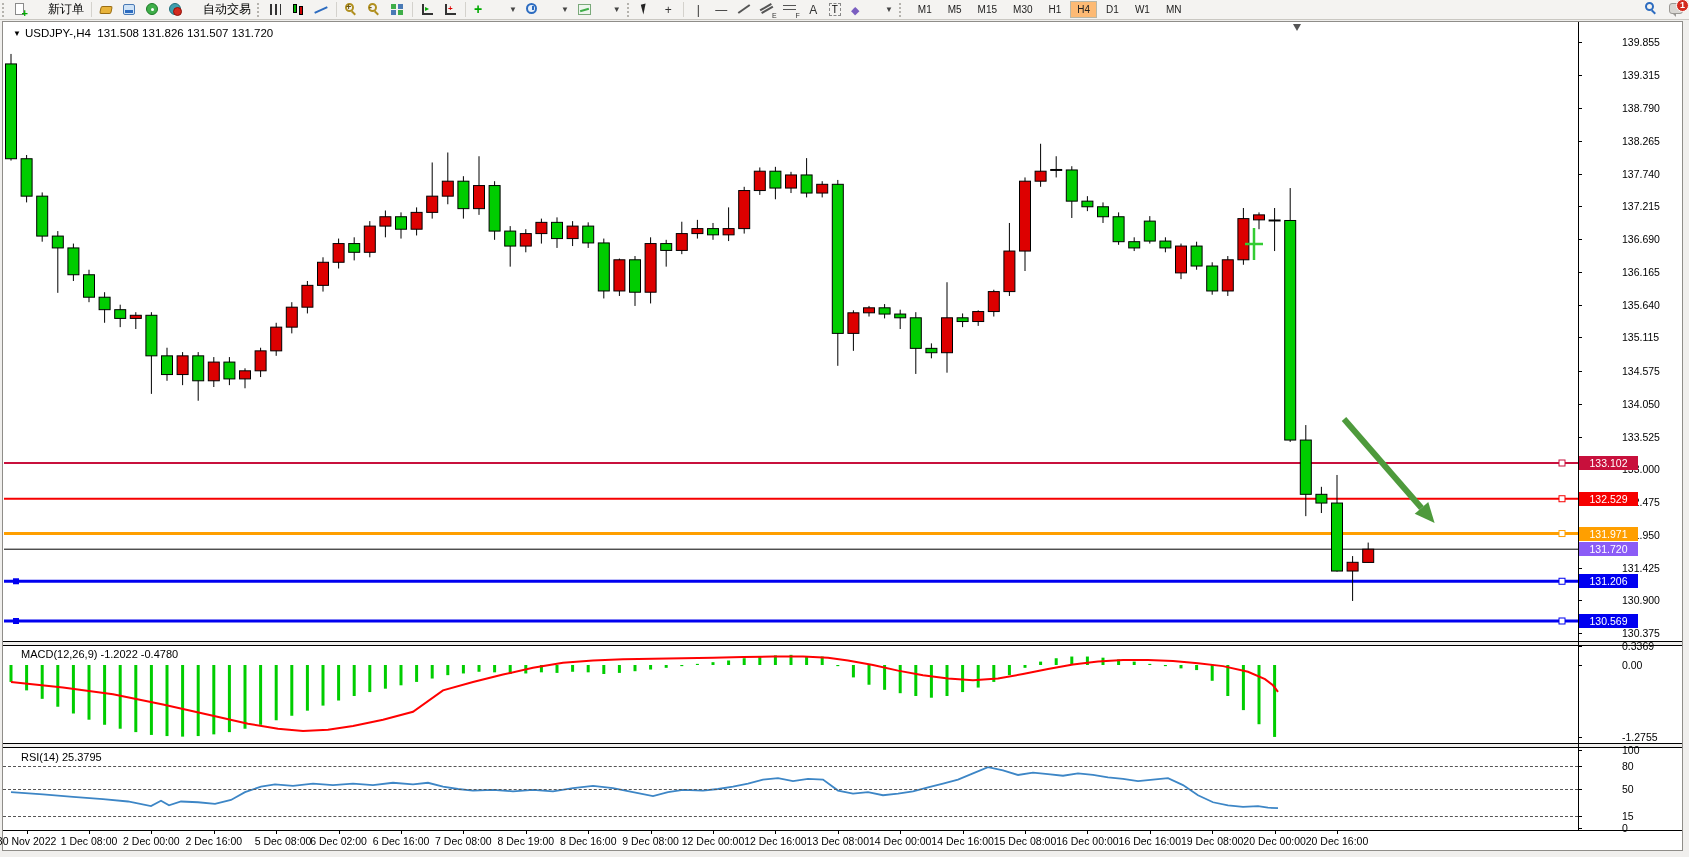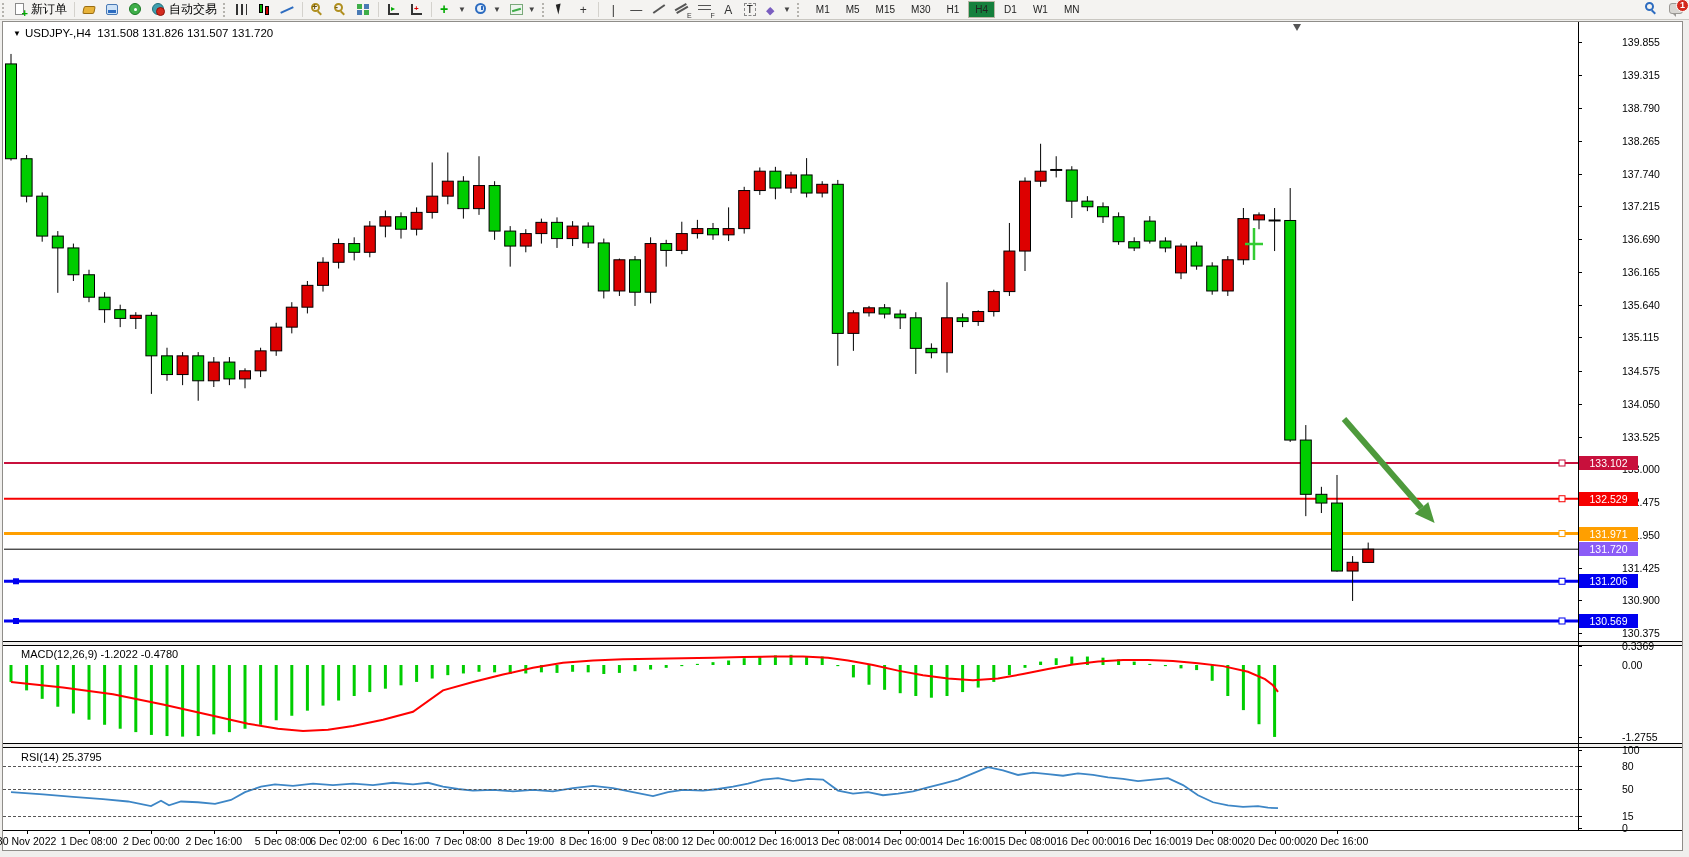--- a/index.html
+++ b/index.html
@@ -4,21 +4,21 @@
 <style>
   html,body{margin:0;padding:0;background:#e8e8e8;}
   *{box-sizing:border-box;}
   #stage{position:relative;width:1689px;height:857px;background:#f0efed;overflow:hidden;
          font-family:"Liberation Sans",sans-serif;color:#000;}
   
   #toolbar{position:absolute;left:0;top:0;width:1689px;height:20px;background:#f4f3f1;
            border-bottom:1px solid #c9c7c2;display:flex;align-items:center;font-size:12px;}
   .grip{width:5px;height:14px;margin:0 2px;border-left:2px dotted #b5b3ae;}
   .sep{width:1px;height:15px;background:#d4d2cd;margin:0 3px;}
-  .tbtn{display:flex;align-items:center;gap:3px;padding:1px 4px;height:14px;cursor:default;}
+  .tbtn{display:flex;align-items:center;gap:20px;padding:1px 4px;height:14px;cursor:default;}
   .caret{font-size:8px;color:#444;margin-left:1px;}
   .ti{position:relative;width:15px;height:13px;display:inline-block;}
   .ic-doc{position:absolute;left:2px;top:0;width:9px;height:12px;background:#fff;border:1px solid #8a8a8a;}
   .ic-doc:after{content:"+";position:absolute;right:-5px;bottom:-5px;color:#0a0;font-weight:bold;font-size:11px;}
   .ic-gold{position:absolute;left:1px;top:3px;width:12px;height:8px;background:#e8b33a;border:1px solid #9a6d12;border-radius:2px;transform:skewX(-12deg);}
   .ic-blue{position:absolute;left:1px;top:1px;width:12px;height:11px;background:#cfe3f7;border:1px solid #4a7ab5;border-radius:2px;}
   .ic-blue:after{content:"";position:absolute;left:1px;top:5px;width:8px;height:3px;background:#2d6cc0;}
   .ic-signal{position:absolute;left:1px;top:0;width:12px;height:12px;border-radius:50%;background:#3fae49;border:1px solid #1c7a26;}
   .ic-signal:after{content:"";position:absolute;left:4px;top:4px;width:3px;height:3px;border-radius:50%;background:#fff;}
   .ic-globe{position:absolute;left:1px;top:0;width:12px;height:12px;border-radius:50%;background:#3f9fae;border:1px solid #20707c;}
@@ -51,21 +51,21 @@
   .subE:after{content:"E";position:absolute;right:-2px;bottom:-3px;font-size:7px;color:#333;}
   .subF:after{content:"F";position:absolute;right:-2px;bottom:-3px;font-size:7px;color:#333;}
   .ic-trend{position:absolute;left:0;top:5px;width:14px;height:2px;background:#555;transform:rotate(-35deg);}
   .ic-chan{position:absolute;left:0;top:3px;width:13px;height:5px;border-top:2px solid #555;border-bottom:2px solid #555;transform:rotate(-30deg);}
   .ic-fibo{position:absolute;left:0;top:2px;width:13px;height:8px;
            background:repeating-linear-gradient(#555 0 1px,transparent 1px 4px);}
   .ic-T{border:1px dashed #888;padding:0 2px;font-size:10px;}
   .ic-diamond{position:absolute;left:2px;top:1px;color:#7a5ec0;font-size:11px;}
   .tfwrap{display:flex;align-items:center;margin-left:4px;}
   .tf{padding:2px 6px;font-size:10px;color:#222;border:1px solid transparent;margin:0 1px;}
-  .tf.active{background:#15803d;border:1px solid #b9b7a6;}
+  .tf.active{background:#fdba74;border:1px solid #b9b7a6;}
   #tb-right{position:absolute;right:6px;top:2px;display:flex;align-items:center;gap:10px;}
   .chatic{position:relative;width:14px;height:11px;background:#d8d6d2;border:1px solid #9a9894;border-radius:3px;}
   .chatic:after{content:"";position:absolute;left:2px;bottom:-4px;border-left:4px solid transparent;border-top:4px solid #9a9894;}
   .badge{position:absolute;right:-7px;top:-5px;background:#d42a1e;color:#fff;font-size:9px;font-weight:bold;
          border-radius:7px;padding:0 3px;line-height:11px;border:1px solid #fff;}
   
   #chartwin{position:absolute;left:2px;top:21px;width:1681px;height:830px;background:#fff;border:1px solid #8f8d89;}
   .hline-sep{position:absolute;left:0;width:1679px;height:5px;background:#f0efed;border-top:1px solid #000;border-bottom:1px solid #000;}
   #axis-border{position:absolute;top:0;height:809px;width:1px;background:#000;}
   .lbl{position:absolute;font-size:10.5px;white-space:nowrap;}

